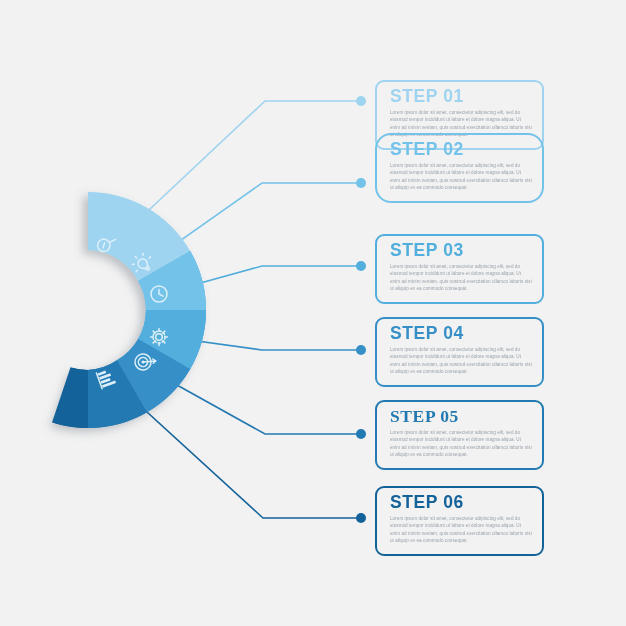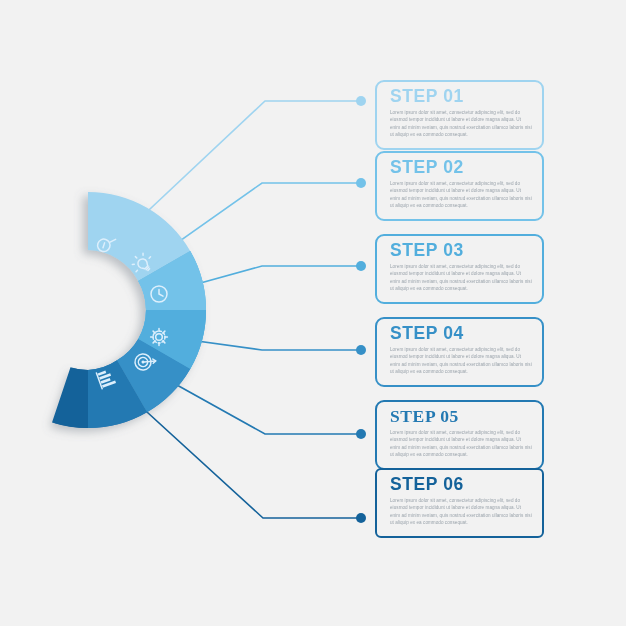--- a/index.html
+++ b/index.html
@@ -168,38 +168,38 @@
         <line x1="-8.4" y1="8.2" x2="8.4" y2="8.2"></line>
       </g>
     </g>
   </svg>
 
   <div class="step-box" style="top:68px;border-color:#9fd4f0;margin-top:12px;">
     <div class="step-title" style="color:#9fd4f0;">STEP 01</div>
     <div class="step-body">Lorem ipsum dolor sit amet, consectetur adipiscing elit, sed do eiusmod tempor incididunt ut labore et dolore magna aliqua. Ut enim ad minim veniam, quis nostrud exercitation ullamco laboris nisi ut aliquip ex ea commodo consequat.</div>
   </div>
 
-  <div class="step-box" style="top:151px;border-color:#73c2e9;">
+  <div class="step-box" style="top:133px;border-color:#73c2e9;border-radius:16px;">
     <div class="step-title" style="color:#73c2e9;">STEP 02</div>
     <div class="step-body">Lorem ipsum dolor sit amet, consectetur adipiscing elit, sed do eiusmod tempor incididunt ut labore et dolore magna aliqua. Ut enim ad minim veniam, quis nostrud exercitation ullamco laboris nisi ut aliquip ex ea commodo consequat.</div>
   </div>
 
   <div class="step-box" style="top:234px;border-color:#52aedd;">
     <div class="step-title" style="color:#52aedd;">STEP 03</div>
     <div class="step-body">Lorem ipsum dolor sit amet, consectetur adipiscing elit, sed do eiusmod tempor incididunt ut labore et dolore magna aliqua. Ut enim ad minim veniam, quis nostrud exercitation ullamco laboris nisi ut aliquip ex ea commodo consequat.</div>
   </div>
 
   <div class="step-box" style="top:317px;border-color:#3690c7;text-decoration:underline;">
     <div class="step-title" style="color:#3690c7;">STEP 04</div>
     <div class="step-body">Lorem ipsum dolor sit amet, consectetur adipiscing elit, sed do eiusmod tempor incididunt ut labore et dolore magna aliqua. Ut enim ad minim veniam, quis nostrud exercitation ullamco laboris nisi ut aliquip ex ea commodo consequat.</div>
   </div>
 
   <div class="step-box" style="top:400px;border-color:#2379b2;">
     <div class="step-title" style="color:#2379b2;font-family:Liberation Serif, serif;">STEP 05</div>
     <div class="step-body">Lorem ipsum dolor sit amet, consectetur adipiscing elit, sed do eiusmod tempor incididunt ut labore et dolore magna aliqua. Ut enim ad minim veniam, quis nostrud exercitation ullamco laboris nisi ut aliquip ex ea commodo consequat.</div>
   </div>
 
-  <div class="step-box" style="top:468px;border-color:#14629a;border-radius:6px;">
+  <div class="step-box" style="top:486px;border-color:#14629a;">
     <div class="step-title" style="color:#14629a;">STEP 06</div>
     <div class="step-body">Lorem ipsum dolor sit amet, consectetur adipiscing elit, sed do eiusmod tempor incididunt ut labore et dolore magna aliqua. Ut enim ad minim veniam, quis nostrud exercitation ullamco laboris nisi ut aliquip ex ea commodo consequat.</div>
   </div>
 
 </div>
 
 </body></html>

